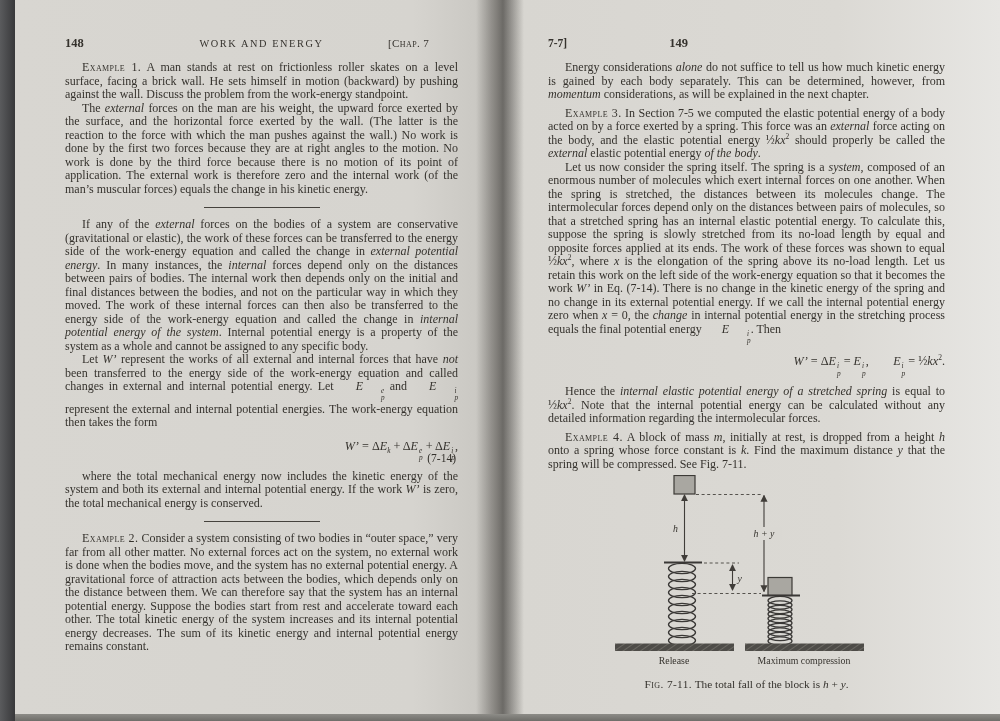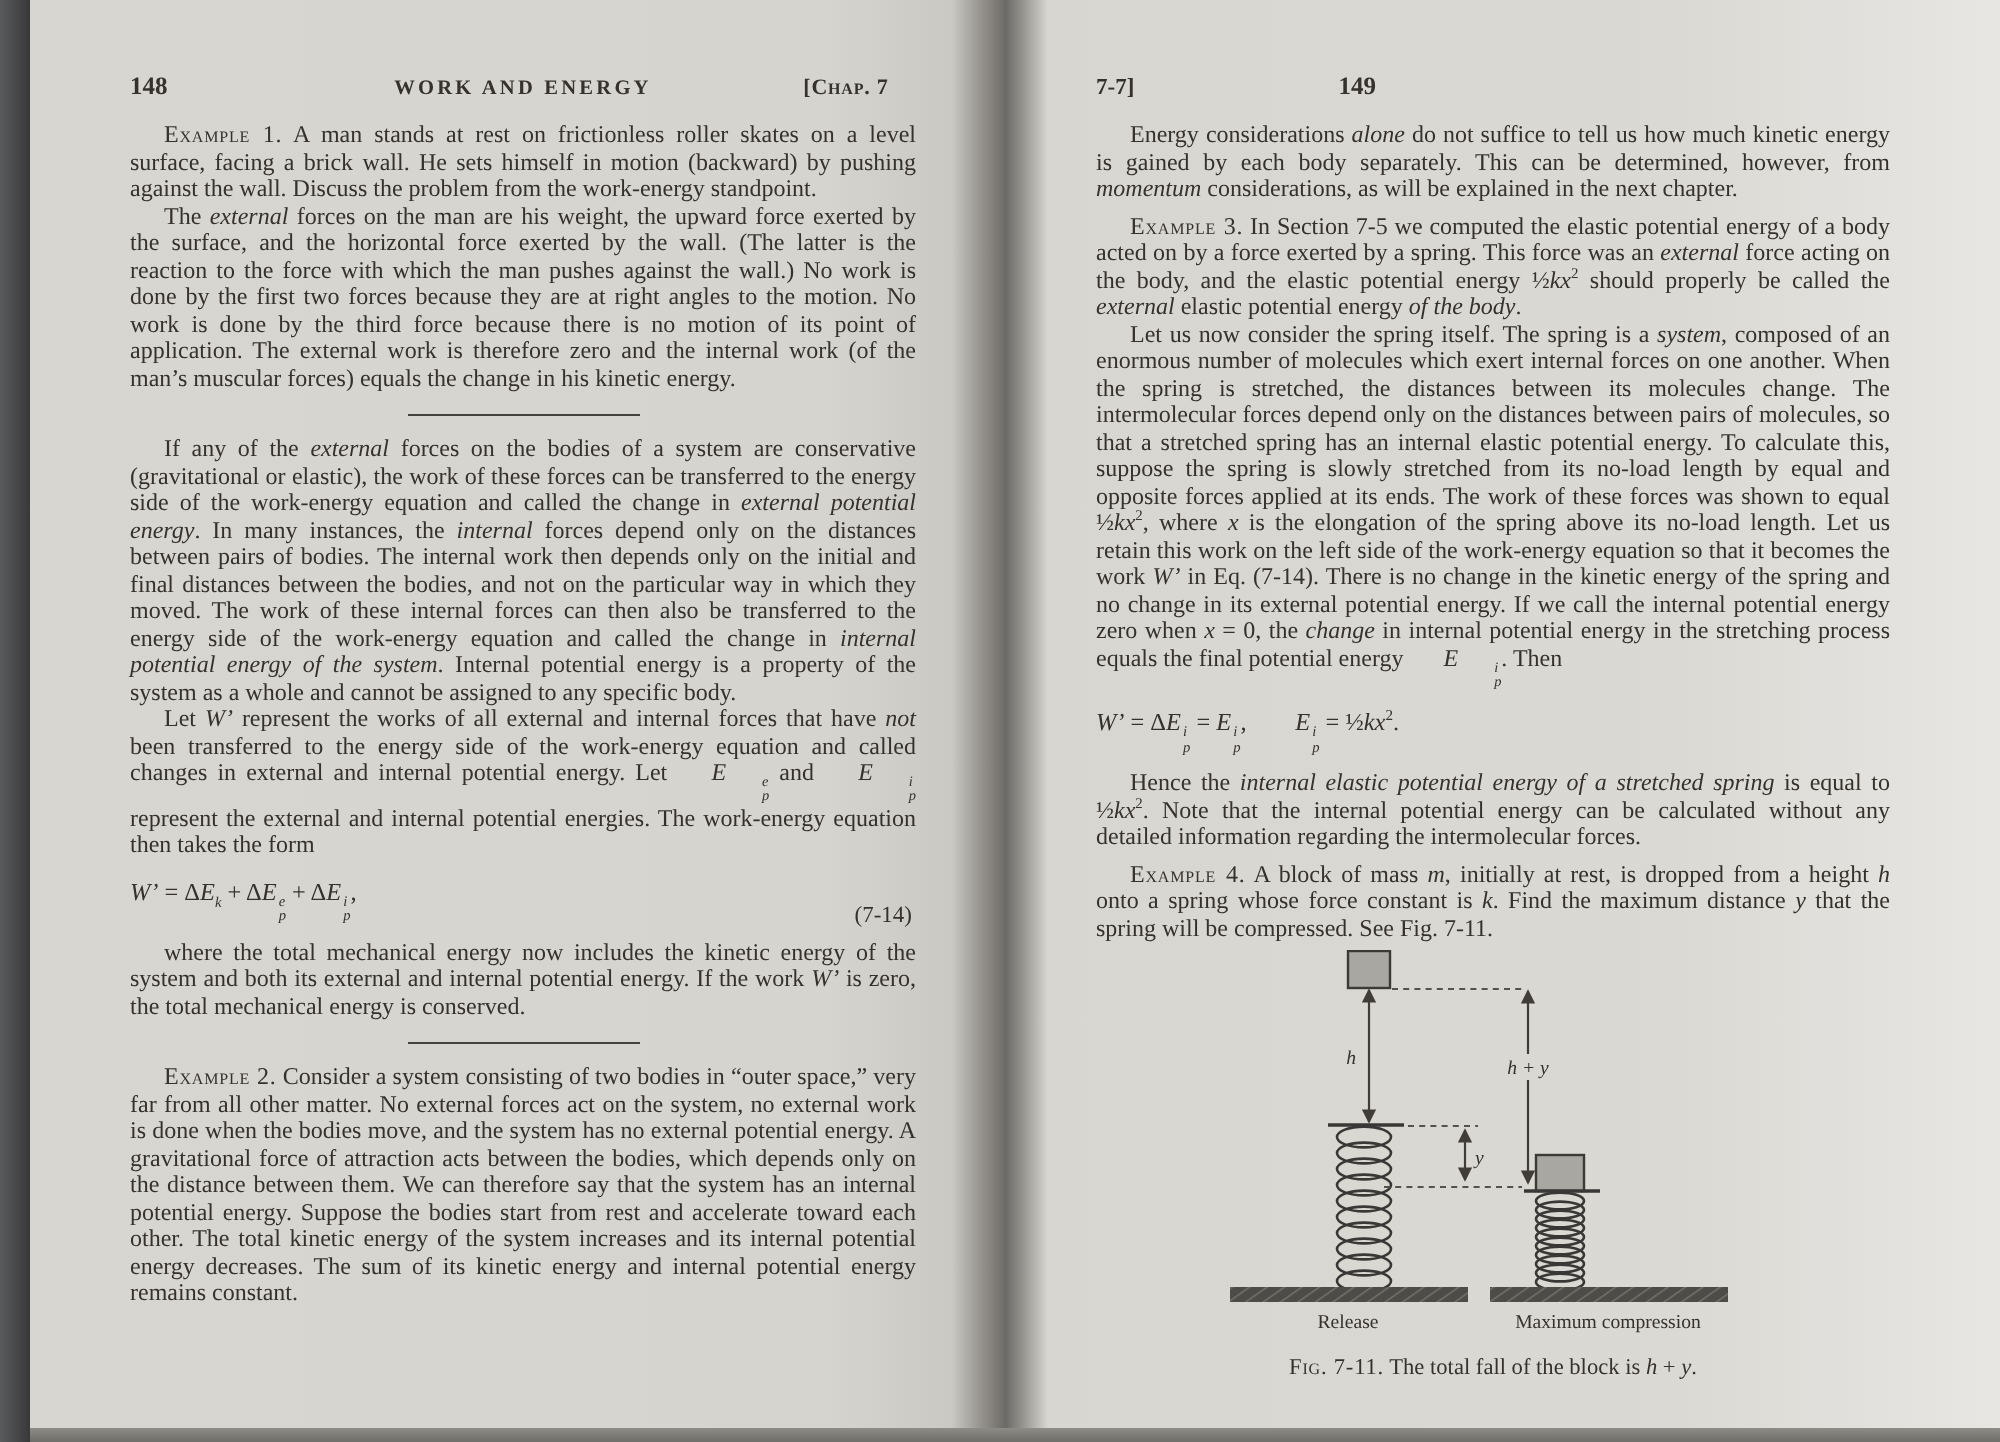--- a/index.html
+++ b/index.html
@@ -12,27 +12,27 @@
   .gutter{position:absolute;left:476px;width:48px;top:0;bottom:7px;pointer-events:none;
         background:linear-gradient(to right,rgba(50,46,40,0) 0%,rgba(45,42,38,.45) 42%,rgba(28,26,23,.55) 56%,rgba(50,46,40,0) 100%);}
   .page{position:absolute;top:0;bottom:7px;box-sizing:border-box;}
   .page-left{left:15px;width:485px;padding:36px 42px 0 50px;
         background:linear-gradient(to right,#d8d6d1 0%,#d6d4cf 82%,#c6c4bf 100%);}
   .page-right{left:492px;right:0;padding:36px 55px 0 56px;
         background:linear-gradient(to right,#c8c6c1 0%,#d8d6d1 6%,#dbd9d4 68%,#e7e6e3 100%);}
   .ph{display:flex;align-items:baseline;margin-bottom:10px;}
   .pnum{font-weight:700;font-size:12.5px;width:70px;}
   .pnum.r{text-align:right;}
-  .rhead{flex:1;text-align:center;font-size:10.3px;font-weight:700;letter-spacing:1.6px;white-space:nowrap;}
-  .chref{width:70px;text-align:center;font-size:11px;font-weight:700;}
+  .rhead{flex:1;text-align:center;font-size:10.3px;font-weight:400;letter-spacing:1.6px;white-space:nowrap;}
+  .chref{width:70px;text-align:left;font-size:11px;font-weight:400;}
   .secref{width:70px;text-align:left;font-size:11.5px;font-weight:600;}
   .body{margin:0;font-size:12px;line-height:13.5px;text-align:justify;text-indent:17px;}
   .ex{margin-top:5px;}
   .rule{width:116px;height:0;border-top:1.4px solid #45423d;margin:11px auto 10px;}
-  .eq{position:relative;text-align:left;font-size:12.2px;margin:9px 0 8px;}
+  .eq{position:relative;text-align:right;font-size:12.2px;margin:9px 0 8px;}
   .eq-tag{position:absolute;right:2px;top:13px;font-size:11.5px;}
   .caption{margin:7px 0 0;font-size:11.3px;text-align:center;text-indent:0;}
   .s-i{font-style:italic;}
   .s-sc{font-variant:small-caps;letter-spacing:.4px;}
   .s-sup{vertical-align:super;font-size:.62em;line-height:0;}
   .m{display:inline-block;white-space:nowrap;}
   .m sub{font-size:.6em;font-style:italic;line-height:0;}
   .ss{display:inline-flex;flex-direction:column;align-items:flex-start;font-size:.6em;
       line-height:1;vertical-align:-0.45em;margin-left:1px;font-style:italic;}
   .fig{display:block;margin:4px 0 0 64px;}

